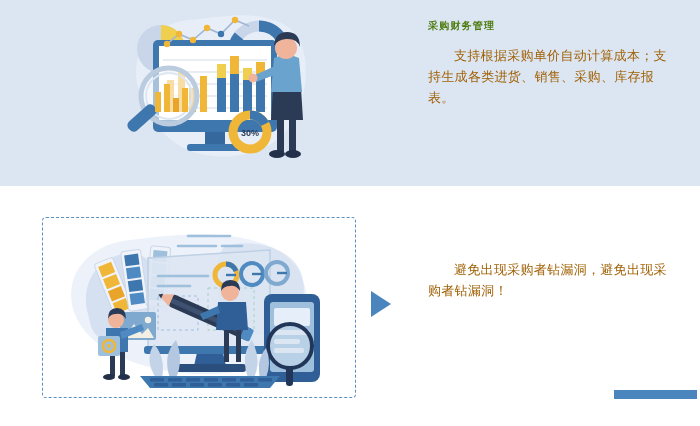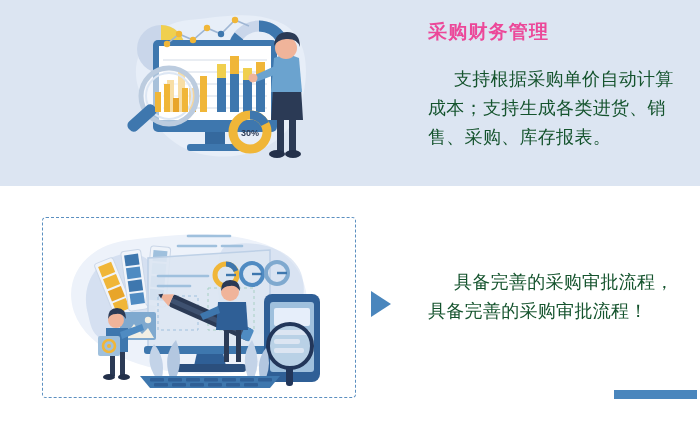--- a/index.html
+++ b/index.html
@@ -44,27 +44,27 @@
     border-left:20px solid #4a86bd;
   }
 
   .bottom-bar {
     position:absolute; left:614px; top:390px; width:83px; height:9px;
     background:#4a86bd;
   }
 
   
   .heading {
-    font-size:19px; font-weight:bold; color:#ec4899;
+    font-size:10px; font-weight:bold; color:#4d7c0f;
     letter-spacing:1.2px; line-height:1.2;
     font-family:"DejaVu Sans","Liberation Sans",sans-serif;
   }
   .body-text {
-    margin-top:21px;
-    font-size:18px; color:#14532d; line-height:1.62;
+    margin-top:13px;
+    font-size:13px; color:#a16207; line-height:1.62;
     letter-spacing:0.3px;
     font-family:"DejaVu Sans","Liberation Sans",sans-serif;
     text-indent:26px;
     white-space:pre-wrap;
   }
 
   svg { display:block; overflow:visible; }
 </style>
 </head>
 <body>
@@ -321,18 +321,18 @@
           <rect x="168" y="155" width="14" height="3.6" rx="1"></rect>
           <rect x="186" y="155" width="14" height="3.6" rx="1"></rect>
         </g>
       </g>
     </svg>
   </div>
 
   <div class="arrow-right"></div>
 
   <div class="sec2-text">
-    <div class="body-text">具备完善的采购审批流程，具备完善的采购审批流程！</div>
+    <div class="body-text">避免出现采购者钻漏洞，避免出现采购者钻漏洞！</div>
   </div>
 
   <div class="bottom-bar"></div>
 
 </div>
 
 </body></html>

